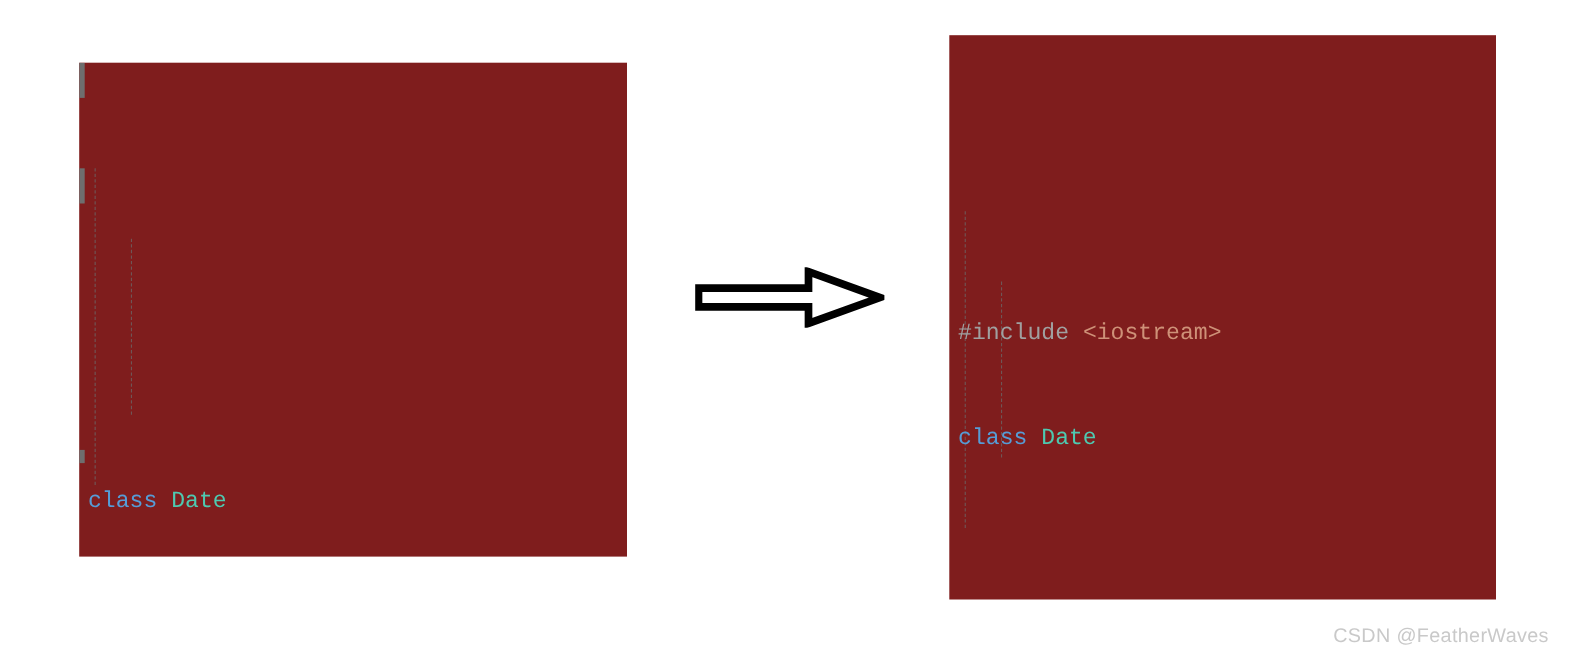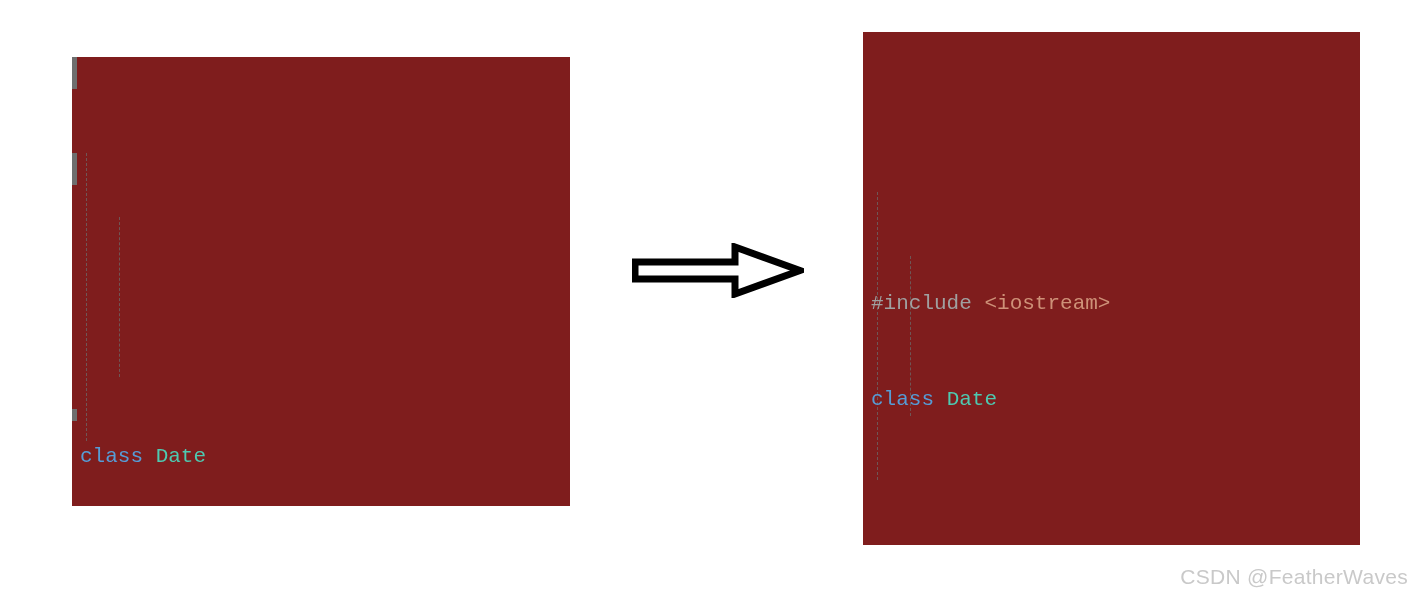--- a/index.html
+++ b/index.html
@@ -84,21 +84,21 @@
     top: 243px;
     width: 172px;
     height: 55px;
   }
 
   
   #watermark {
     position: absolute;
     right: 18px;
     bottom: 8px;
-    font-size: 21px;
+    font-size: 18px;
     color: #c9c9c9;
     letter-spacing: .3px;
     font-family: "Liberation Sans", sans-serif;
   }
 </style>
 </head>
 <body>
 
 <div class="code-pane" id="pane-before">
   <div class="change-bar" id="bar-a"></div>

